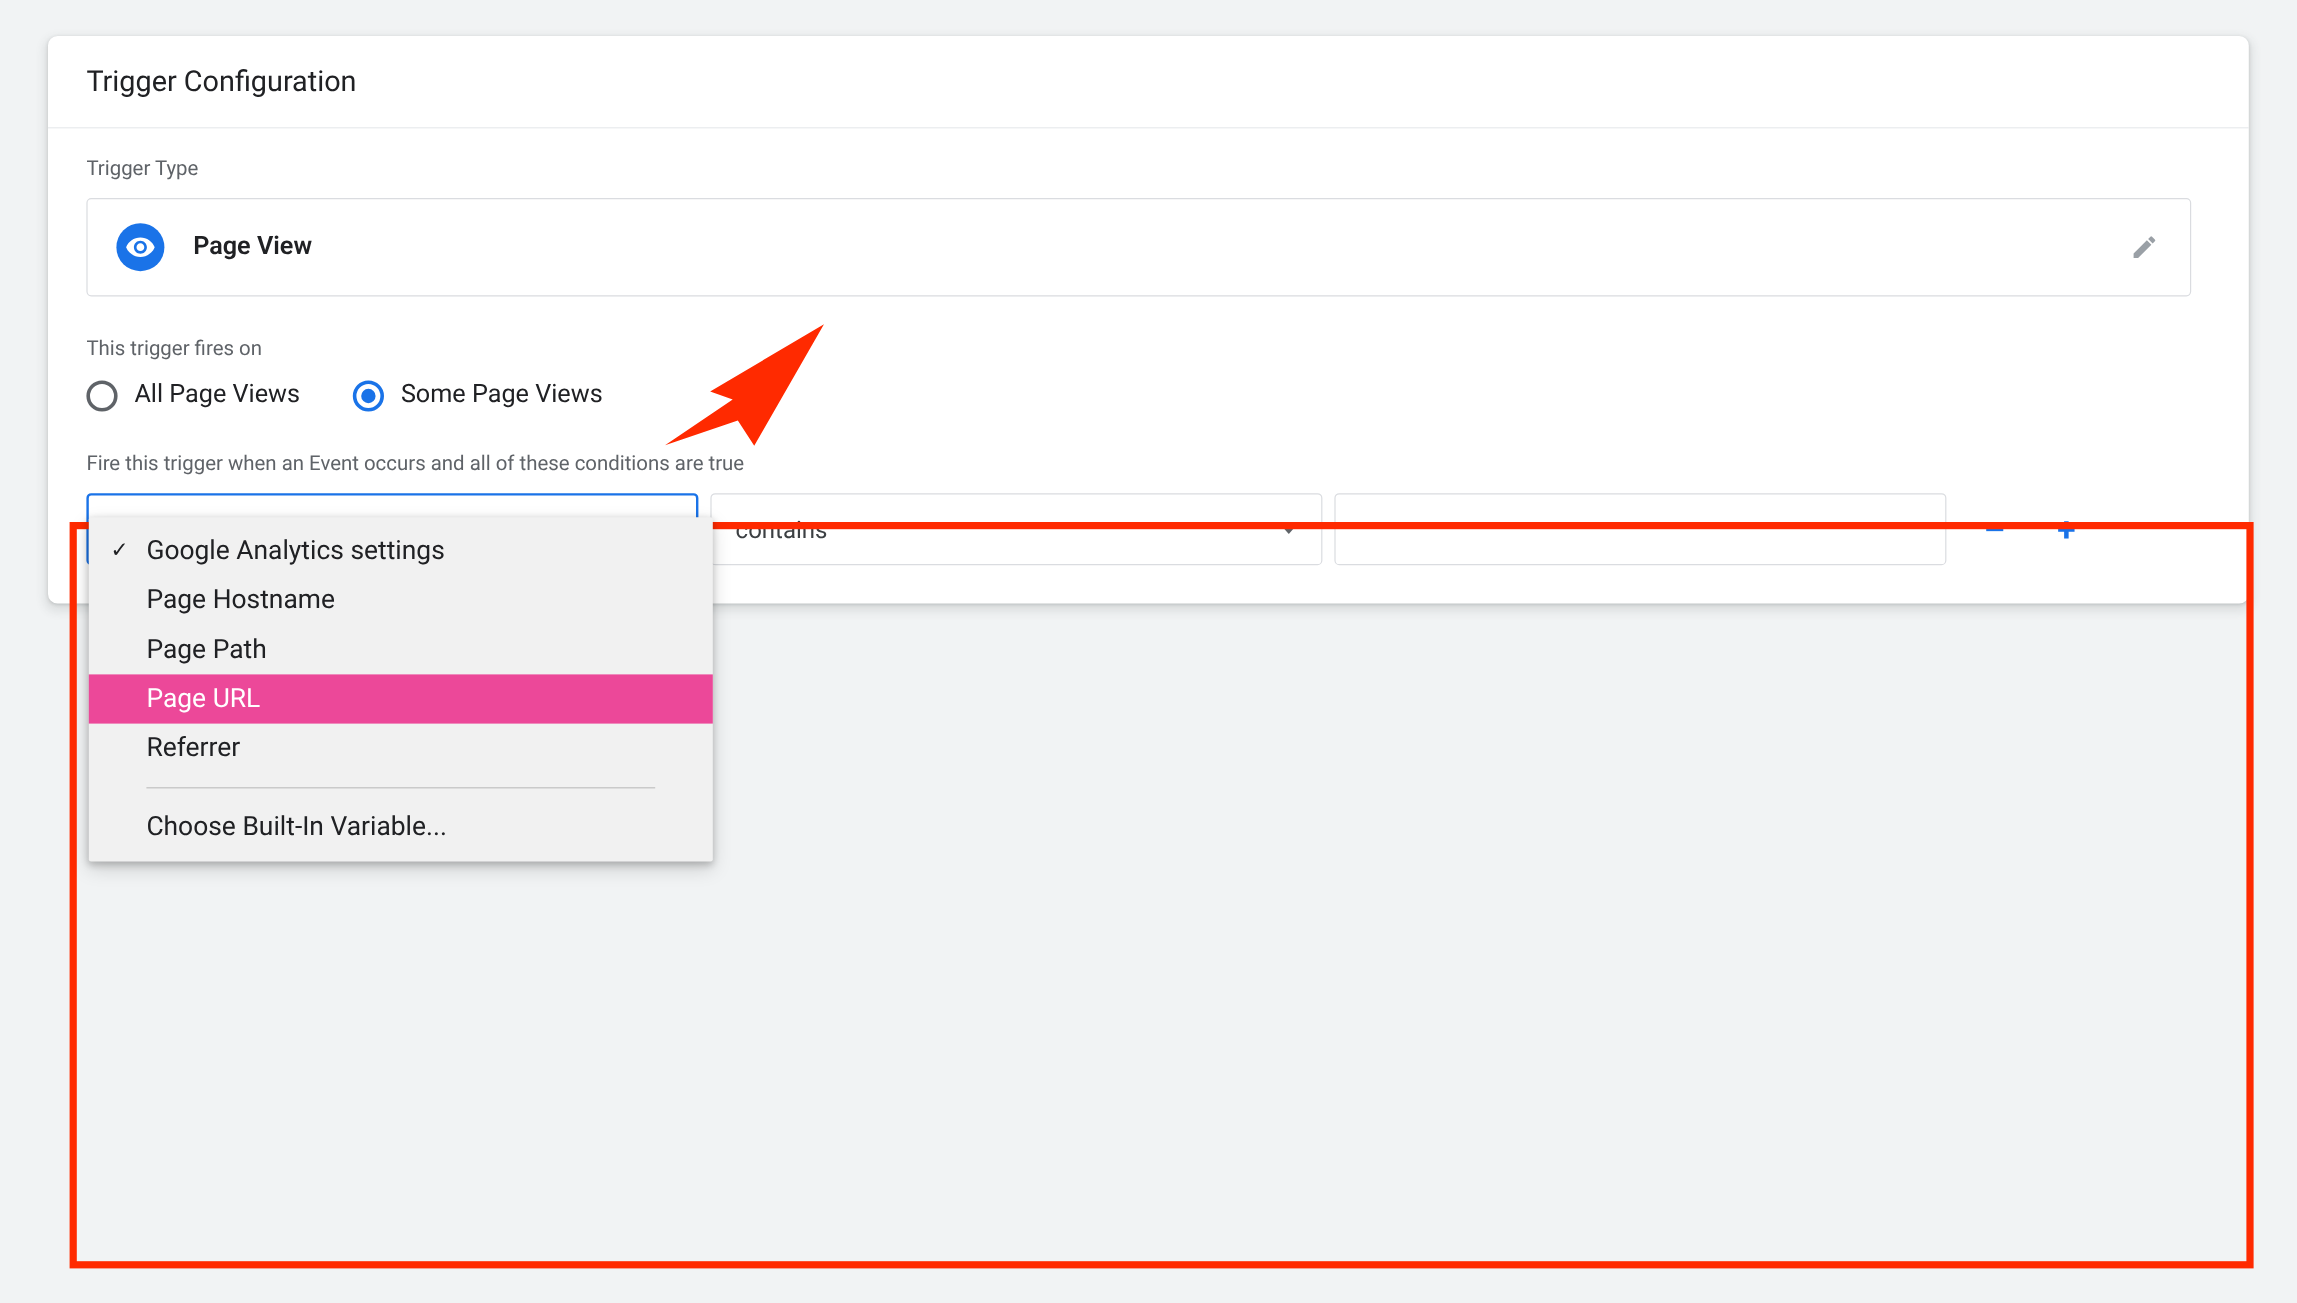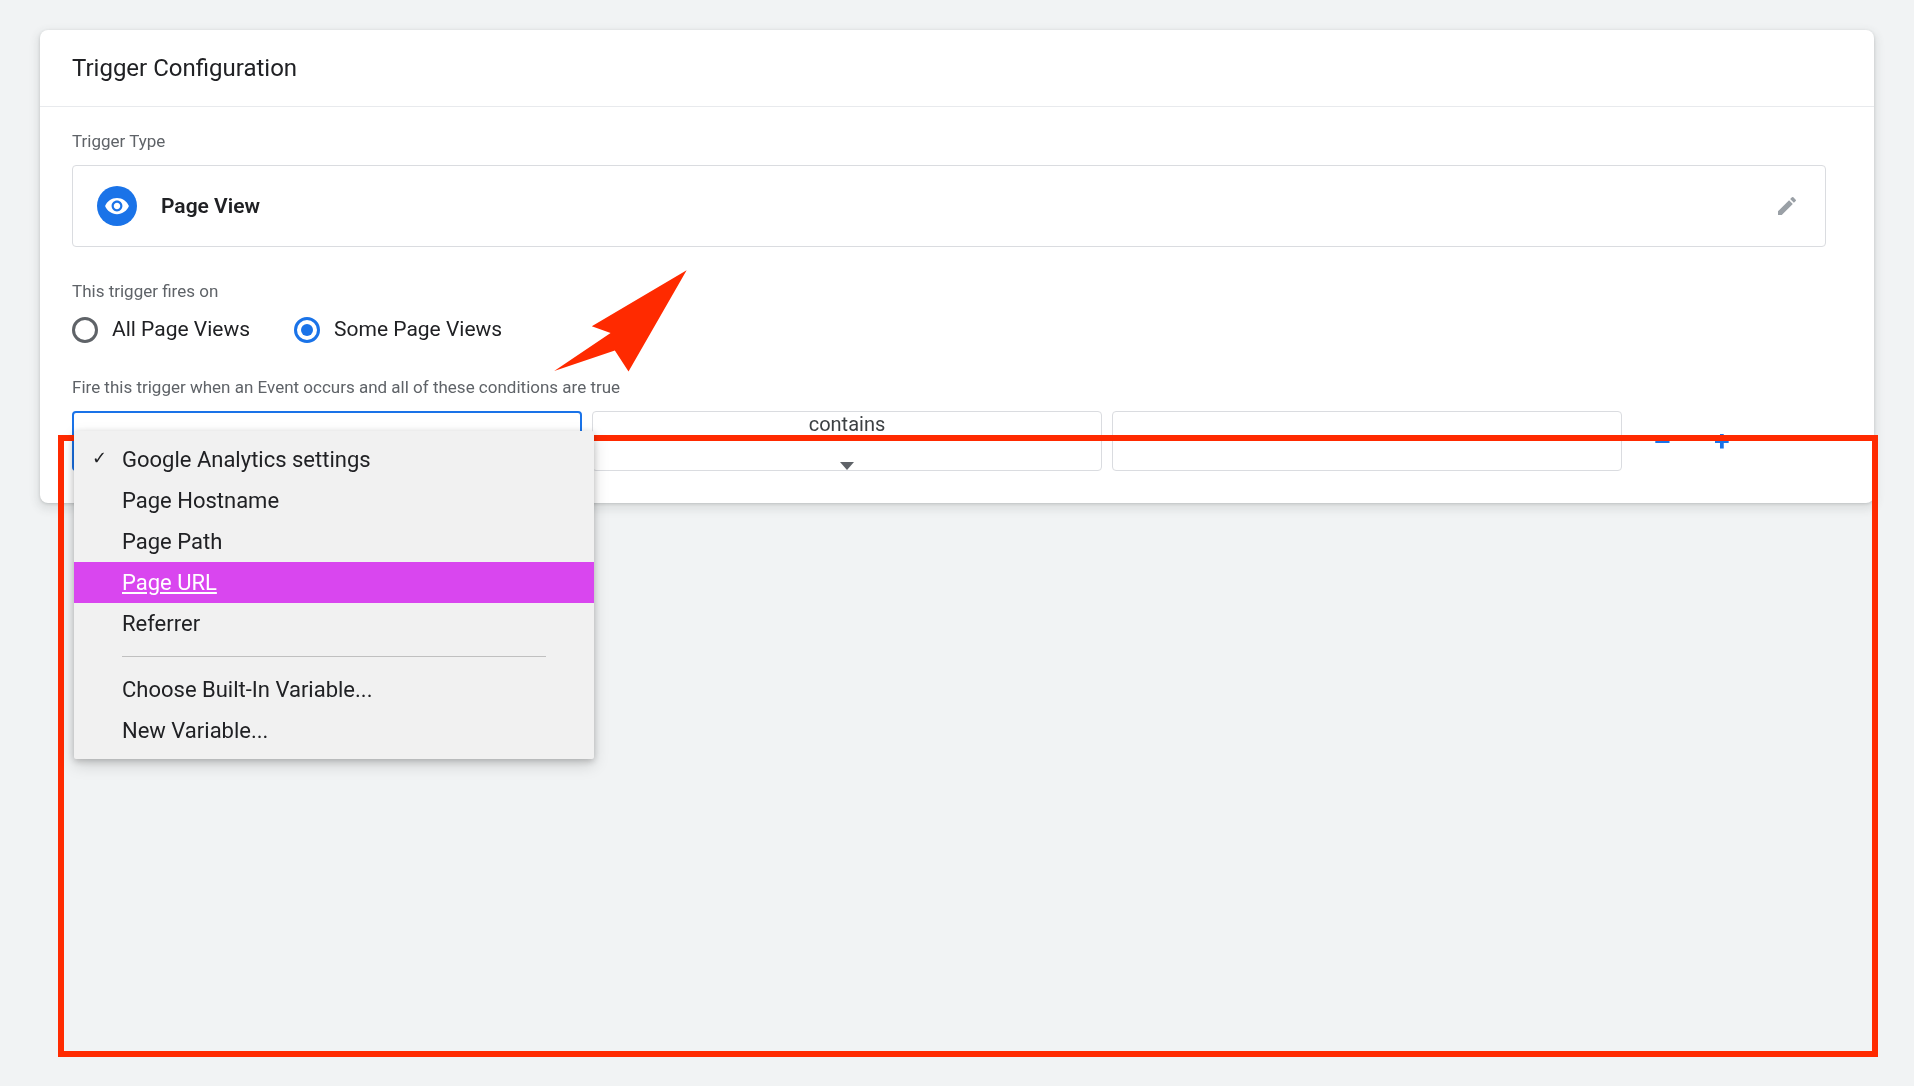--- a/index.html
+++ b/index.html
@@ -124,21 +124,20 @@
     border: 1px solid #dadce0;
     border-radius: 4px;
     height: 60px;
     width: 510px;
     display: flex;
     align-items: center;
     justify-content: space-between;
     padding: 0 20px;
     font-size: 20px;
     color: #3c4043;
-    flex-direction: column;
   }
   .value-field {
     border: 1px solid #dadce0;
     border-radius: 4px;
     height: 60px;
     width: 510px;
     padding: 0 20px;
     font-size: 20px;
   }
   .row-btn {
@@ -171,23 +170,22 @@
     cursor: pointer;
     position: relative;
   }
   .dropdown-item.checked::before {
     content: "✓";
     position: absolute;
     left: 18px;
     font-size: 18px;
   }
   .dropdown-item.highlighted {
-    background: #d946ef;
+    background: #ec4899;
     color: #fff;
-    text-decoration: underline;
   }
   .dropdown-divider {
     border: none;
     border-top: 1px solid #c0c0c0;
     margin: 12px 48px;
   }
   .caret-down {
     width: 0;
     height: 0;
     border-left: 7px solid transparent;
@@ -254,21 +252,20 @@
     <div class="conditions-row">
       <div class="dropdown-field">
         <div class="dropdown-menu">
           <div class="dropdown-item checked">Google Analytics settings</div>
           <div class="dropdown-item">Page Hostname</div>
           <div class="dropdown-item">Page Path</div>
           <div class="dropdown-item highlighted">Page URL</div>
           <div class="dropdown-item">Referrer</div>
           <hr class="dropdown-divider">
           <div class="dropdown-item">Choose Built-In Variable...</div>
-          <div class="dropdown-item">New Variable...</div>
         </div>
       </div>
       <div class="operator-field">
         <span>contains</span>
         <div class="caret-down"></div>
       </div>
       <input class="value-field" type="text" value="" style="">
       <div class="row-btn">–</div>
       <div class="row-btn">+</div>
     </div>

